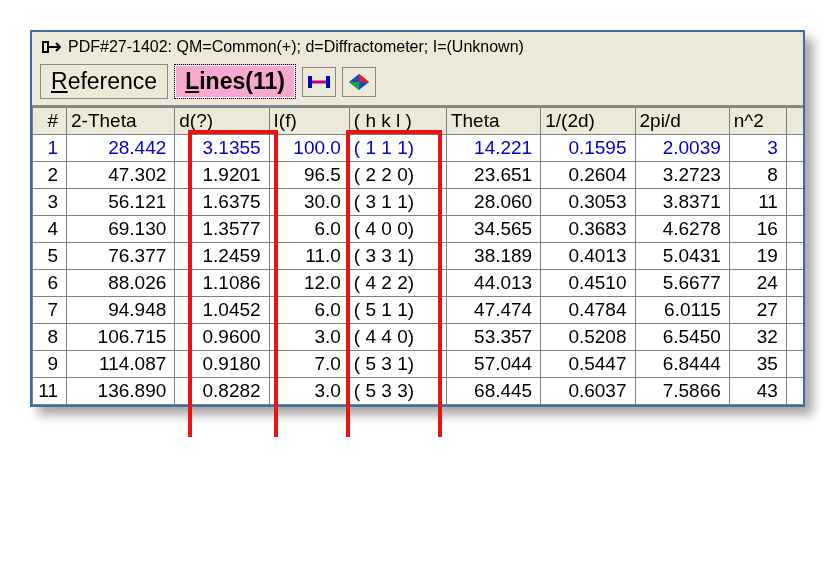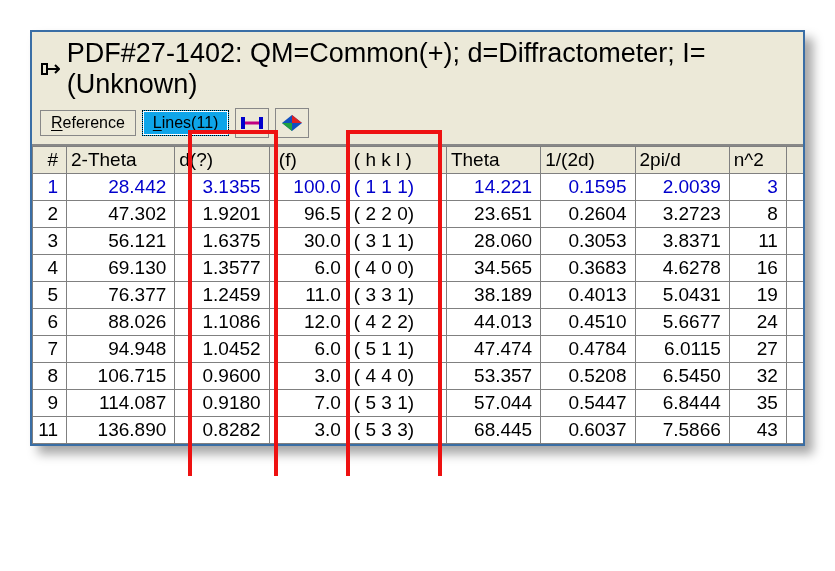--- a/index.html
+++ b/index.html
@@ -17,48 +17,49 @@
     background: #ece9d8;
     position: relative;
     box-shadow: 8px 8px 10px rgba(0,0,0,0.35);
   }
   .titlebar {
     display: flex;
     align-items: center;
     gap: 6px;
     padding: 6px 8px 2px 8px;
     background: #ece9d8;
-    font-size: 27px;
+    font-size: 16px;
   }
   .titlebar .pin {
     width: 22px; height: 18px;
     display: inline-flex; align-items:center; justify-content:center;
   }
   .toolbar {
     display: flex;
     align-items: center;
     gap: 6px;
     padding: 6px 8px;
     background: #ece9d8;
     border-bottom: 2px solid #888;
   }
   .toolbar .btn {
     border: 1px solid #888;
     background: #ece9d8;
     padding: 3px 10px;
-    font-size: 16px;
+    font-size: 23px;
     display: inline-flex;
     align-items: center;
     gap: 4px;
     cursor: default;
   }
   .toolbar .btn.active {
     border: 1px dotted #000;
     box-shadow: inset 0 0 0 1px #fff;
-    background: #0ea5e9;
+    background: #f9a8d4;
+    font-weight: bold;
   }
   .toolbar .iconbtn {
     border: 1px solid #888;
     background: #ece9d8;
     width: 34px; height: 30px;
     display: inline-flex; align-items:center; justify-content:center;
     cursor: default;
   }
   .underline { text-decoration: underline; text-underline-offset: 2px;}
   .content { background: #fff; padding: 0; }

